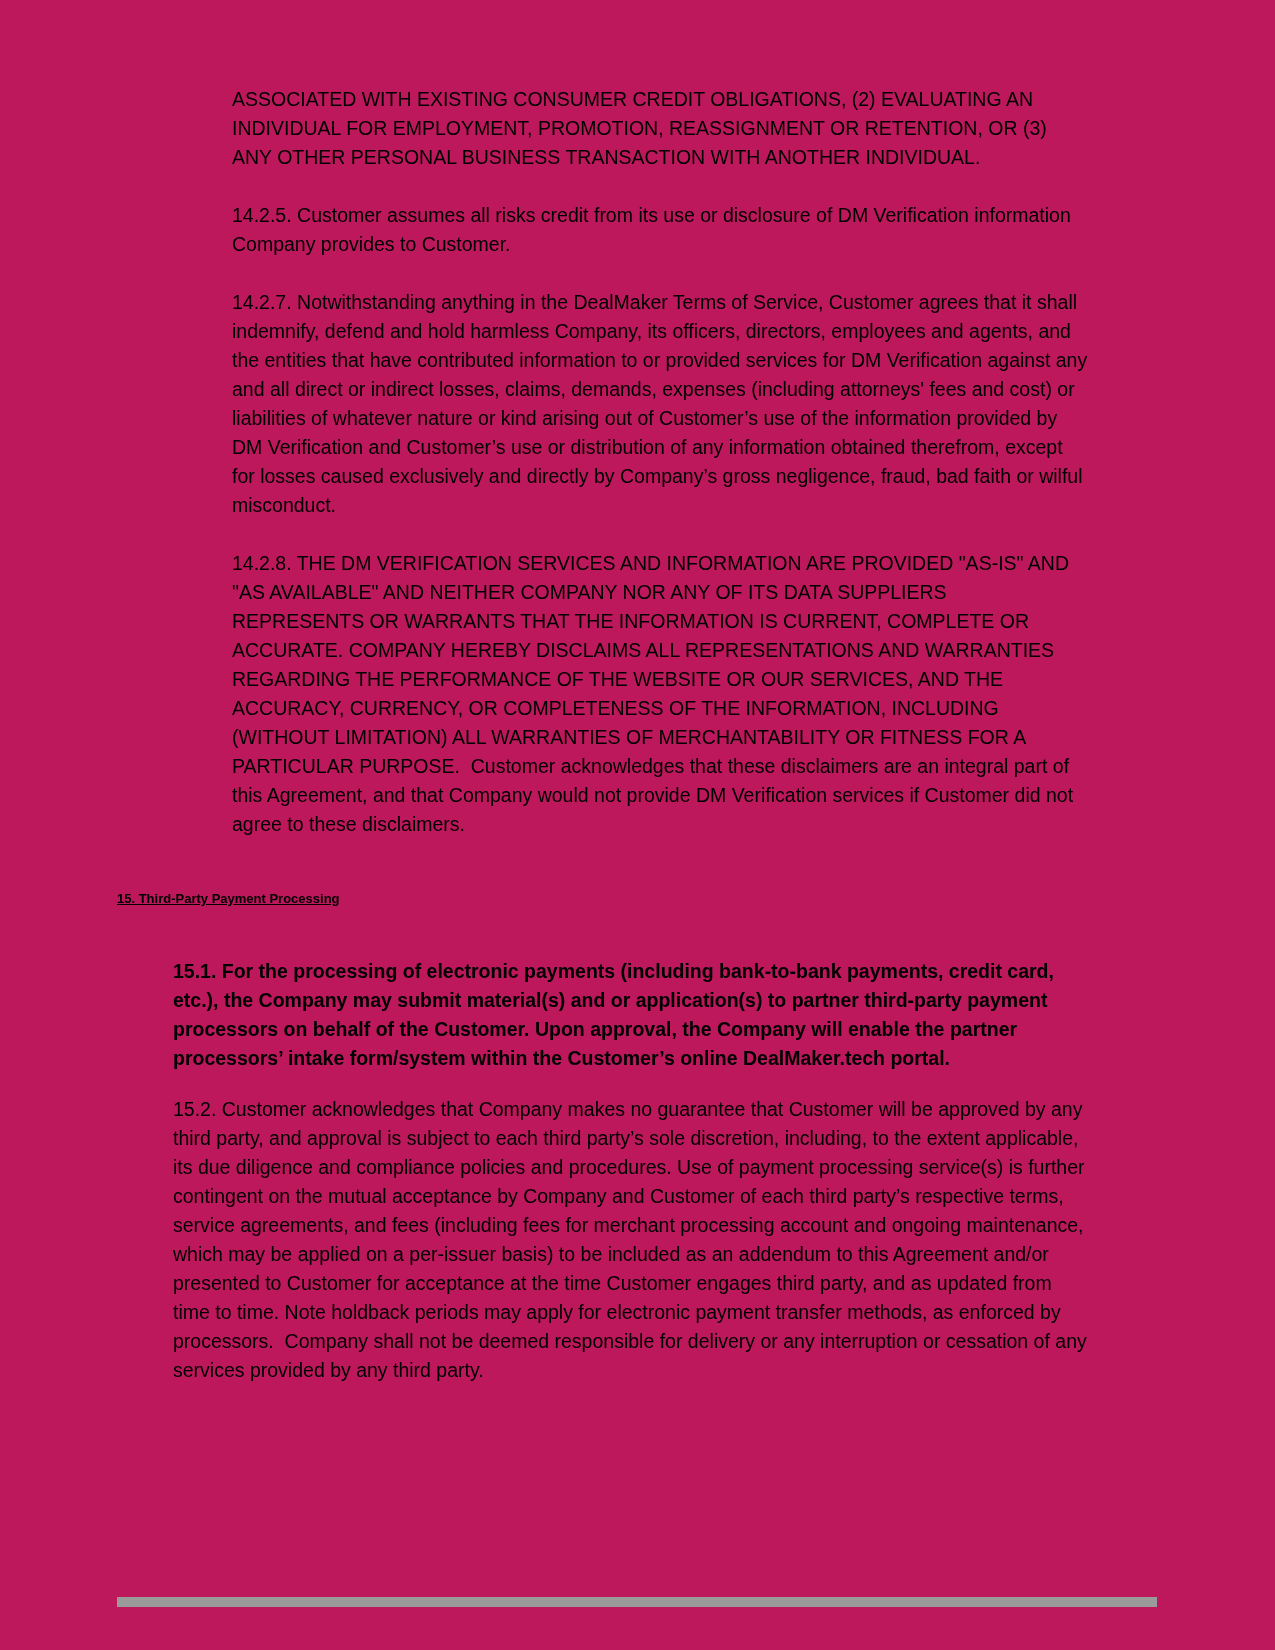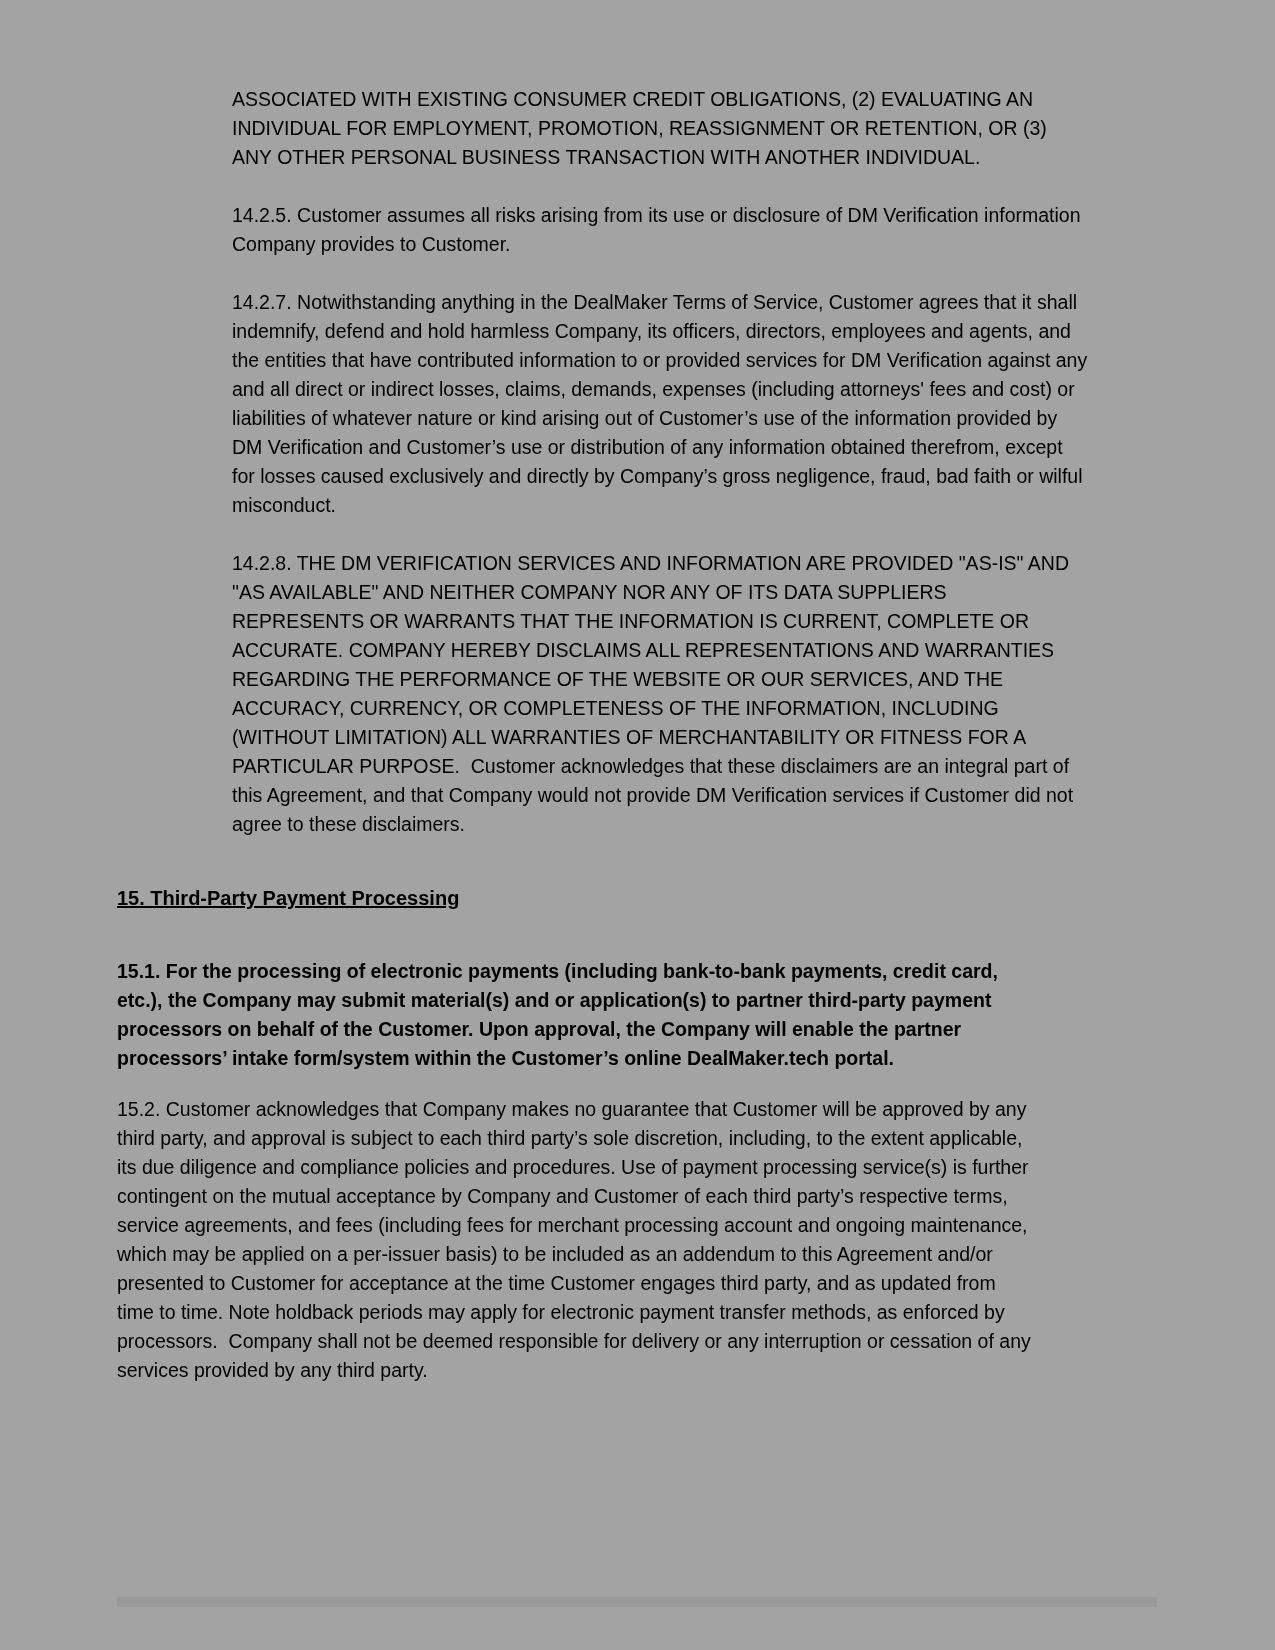--- a/index.html
+++ b/index.html
@@ -4,39 +4,39 @@
 <style>
   html, body {
     margin: 0;
     padding: 0;
     background: #ffffff;
   }
   .page {
     position: relative;
     width: 1275px;
     height: 1650px;
-    background: #a3a3a3;
+    background: #be185d;
     color: #000000;
     font-family: "Liberation Sans", "DejaVu Sans", sans-serif;
     font-size: 19.5px;
     line-height: 29px;
     display: flex;
     flex-direction: column;
     align-items: flex-start;
     padding: 85px 0 0 117px;
     box-sizing: border-box;
     overflow: hidden;
   }
   .para {
     margin: 0 0 29px 0;
     white-space: pre;        
     letter-spacing: 0px;
   }
   .indent-lg { margin-left: 115px; }   
-  .indent-md { }    
+  .indent-md { margin-left: 56px; }    
   .bold { font-weight: bold; }
   .section-heading {
     margin: 16px 0 44px 0;
     font-weight: bold;
     text-decoration: underline;
     white-space: pre;
   }
   .mb-sm { margin-bottom: 22px; }
   .mb-none { margin-bottom: 0; }
   .footer-bar {
@@ -50,21 +50,21 @@
 </style>
 </head>
 <body>
 
 <div class="page">
 
   <p class="para indent-lg">ASSOCIATED WITH EXISTING CONSUMER CREDIT OBLIGATIONS, (2) EVALUATING AN
 INDIVIDUAL FOR EMPLOYMENT, PROMOTION, REASSIGNMENT OR RETENTION, OR (3)
 ANY OTHER PERSONAL BUSINESS TRANSACTION WITH ANOTHER INDIVIDUAL.</p>
 
-  <p class="para indent-lg">14.2.5. Customer assumes all risks arising from its use or disclosure of DM Verification information
+  <p class="para indent-lg">14.2.5. Customer assumes all risks credit from its use or disclosure of DM Verification information
 Company provides to Customer.</p>
 
 
   <p class="para indent-lg">14.2.7. Notwithstanding anything in the DealMaker Terms of Service, Customer agrees that it shall
 indemnify, defend and hold harmless Company, its officers, directors, employees and agents, and
 the entities that have contributed information to or provided services for DM Verification against any
 and all direct or indirect losses, claims, demands, expenses (including attorneys' fees and cost) or
 liabilities of whatever nature or kind arising out of Customer’s use of the information provided by
 DM Verification and Customer’s use or distribution of any information obtained therefrom, except
 for losses caused exclusively and directly by Company’s gross negligence, fraud, bad faith or wilful
@@ -74,21 +74,21 @@
 "AS AVAILABLE" AND NEITHER COMPANY NOR ANY OF ITS DATA SUPPLIERS
 REPRESENTS OR WARRANTS THAT THE INFORMATION IS CURRENT, COMPLETE OR
 ACCURATE. COMPANY HEREBY DISCLAIMS ALL REPRESENTATIONS AND WARRANTIES
 REGARDING THE PERFORMANCE OF THE WEBSITE OR OUR SERVICES, AND THE
 ACCURACY, CURRENCY, OR COMPLETENESS OF THE INFORMATION, INCLUDING
 (WITHOUT LIMITATION) ALL WARRANTIES OF MERCHANTABILITY OR FITNESS FOR A
 PARTICULAR PURPOSE.  Customer acknowledges that these disclaimers are an integral part of
 this Agreement, and that Company would not provide DM Verification services if Customer did not
 agree to these disclaimers.</p>
 
-  <h2 class="section-heading" style="font-size: 20px;">15. Third-Party Payment Processing</h2>
+  <h2 class="section-heading" style="font-size: 13px;">15. Third-Party Payment Processing</h2>
 
   <p class="para indent-md bold mb-sm">15.1. For the processing of electronic payments (including bank-to-bank payments, credit card,
 etc.), the Company may submit material(s) and or application(s) to partner third-party payment
 processors on behalf of the Customer. Upon approval, the Company will enable the partner
 processors’ intake form/system within the Customer’s online DealMaker.tech portal.</p>
 
   <p class="para indent-md mb-none">15.2. Customer acknowledges that Company makes no guarantee that Customer will be approved by any
 third party, and approval is subject to each third party’s sole discretion, including, to the extent applicable,
 its due diligence and compliance policies and procedures. Use of payment processing service(s) is further
 contingent on the mutual acceptance by Company and Customer of each third party’s respective terms,

